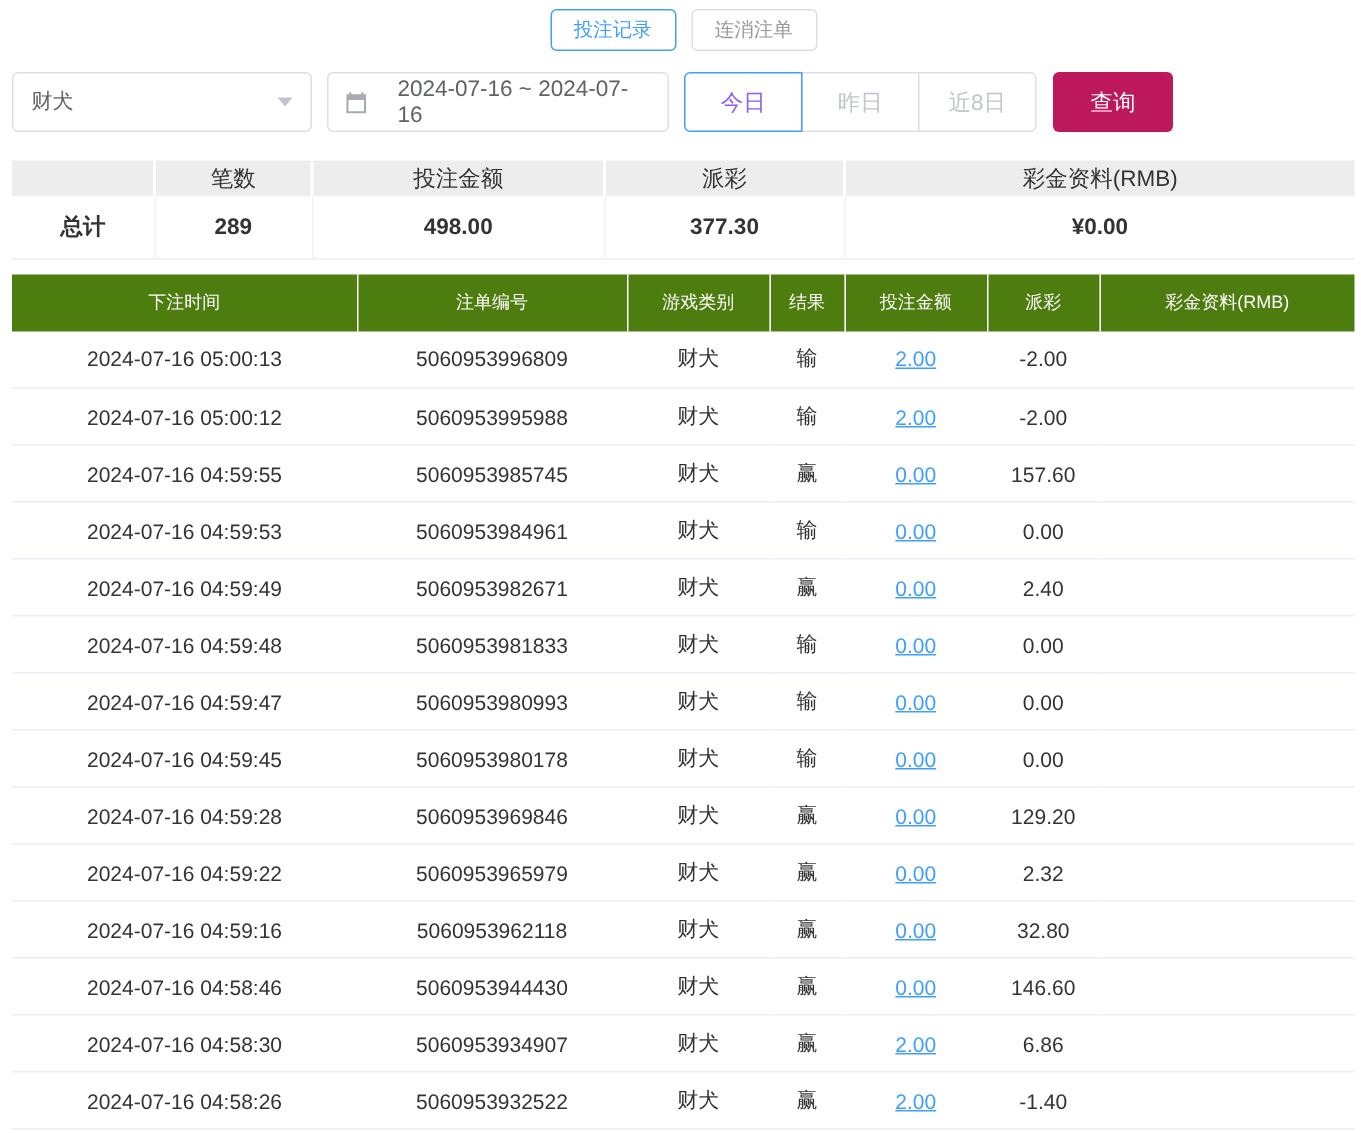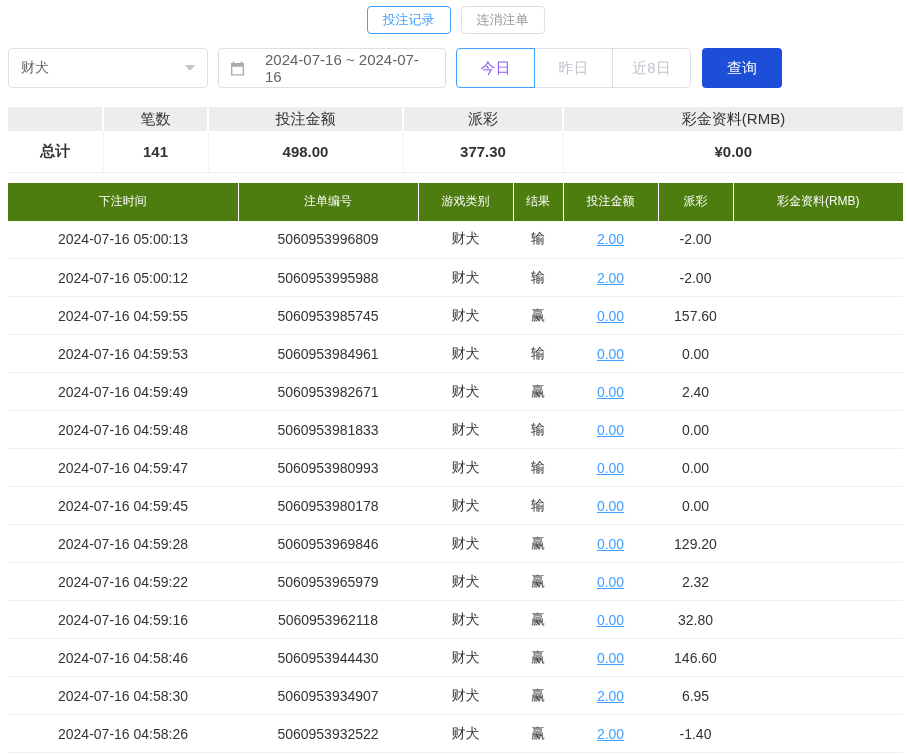--- a/index.html
+++ b/index.html
@@ -40,21 +40,21 @@
   .quick button {
     width: 79px; height: 40px; background: #fff; border: 1px solid #dcdfe6;
     font-size: 15px; color: #c0c4cc; cursor: pointer;
     font-family: "Liberation Sans", "DejaVu Sans", sans-serif;
   }
   .quick button + button { margin-left: -1px; }
   .quick button:first-child { border-radius: 4px 0 0 4px; }
   .quick button:last-child { border-radius: 0 4px 4px 0; }
   .quick button.active { border: 1px solid #409eff; color: #8b5cf6; position: relative; z-index: 1; }
   .search-btn {
-    margin-left: 11px; width: 80px; height: 40px; background: #1d4ed8; color: #fff;
+    margin-left: 11px; width: 80px; height: 40px; background: #be185d; color: #fff;
     border: none; border-radius: 4px; font-size: 15px; cursor: pointer;
     font-family: "Liberation Sans", "DejaVu Sans", sans-serif;
   }
 
   
   table { border-collapse: collapse; width: 895px; table-layout: fixed; }
 
   .summary { margin-bottom: 10px; }
   .summary th {
     background: #ededed; height: 24px; font-weight: 400; font-size: 15px;
@@ -127,21 +127,21 @@
         <th class="sc1"></th>
         <th class="sc2">笔数</th>
         <th class="sc3">投注金额</th>
         <th class="sc4">派彩</th>
         <th class="sc5">彩金资料(RMB)</th>
       </tr>
     </thead>
     <tbody>
       <tr>
         <td>总计</td>
-        <td>141</td>
+        <td>289</td>
         <td>498.00</td>
         <td>377.30</td>
         <td>¥0.00</td>
       </tr>
     </tbody>
   </table>
 
   <table class="bets">
     <thead>
       <tr>
@@ -274,21 +274,21 @@
       <td>146.60</td>
       <td></td>
     </tr>
 
     <tr>
       <td>2024-07-16 04:58:30</td>
       <td>5060953934907</td>
       <td>财犬</td>
       <td>赢</td>
       <td><a class="bet-link">2.00</a></td>
-      <td>6.95</td>
+      <td>6.86</td>
       <td></td>
     </tr>
 
     <tr>
       <td>2024-07-16 04:58:26</td>
       <td>5060953932522</td>
       <td>财犬</td>
       <td>赢</td>
       <td><a class="bet-link">2.00</a></td>
       <td class="negative">-1.40</td>

